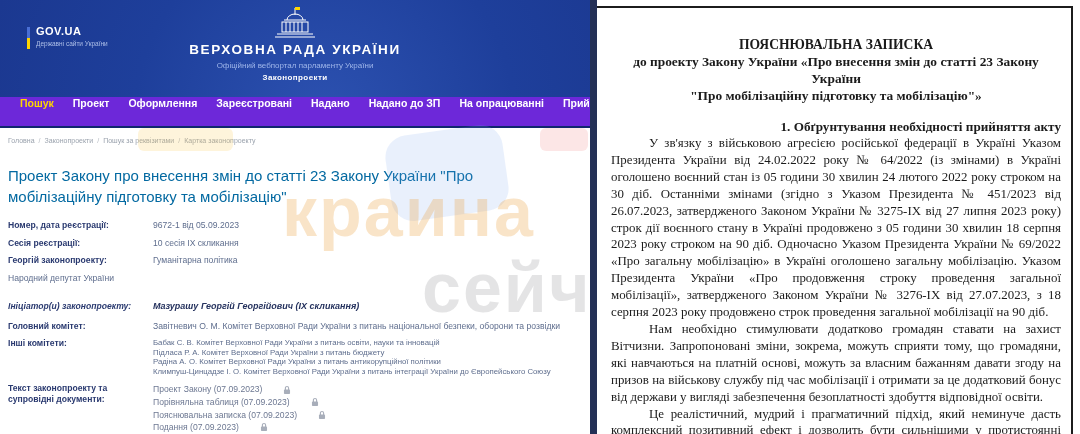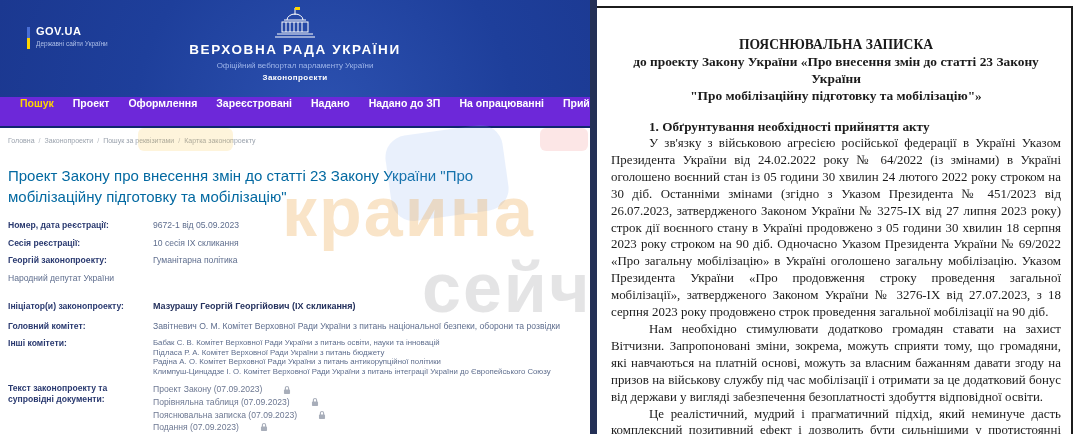--- a/index.html
+++ b/index.html
@@ -58,21 +58,21 @@
 
   
   .right-panel { position:absolute; left:590px; top:0; width:490px; height:434px; background:#fff; }
   .page-stripe { position:absolute; left:0; top:0; width:7px; height:434px; background:#243056; }
   .doc-page { position:absolute; left:7px; top:6px; width:476px; height:428px;
     border-top:2px solid #1c1c1c; border-right:2px solid #1c1c1c;
     padding:28px 10px 0 14px; background:#fff;
     font-family:"Liberation Serif", serif; color:#1b1b1b; }
   .doc-title { text-align:center; font-weight:bold; font-size:13.6px; line-height:17px; }
   .doc-subtitle { text-align:center; font-weight:bold; font-size:13.4px; line-height:17px; }
-  .doc-heading { margin-top:14px; font-weight:bold; font-size:13.2px; line-height:17px; text-indent:38px; }
+  .doc-heading { margin-top:14px; font-weight:bold; font-size:13.2px; line-height:17px; text-indent:38px;text-align:right; }
   .doc-para { font-size:12.9px; line-height:16.9px; text-align:justify; text-indent:38px; }
 </style>
 </head>
 <body>
 
 <div class="stage">
 
   <section class="left-panel">
 
     <header class="site-header">
@@ -139,21 +139,21 @@
         <div class="flabel">Сесія реєстрації:</div>
         <div class="fvalue">10 сесія IX скликання</div>
       </div>
       <div class="frow">
         <div class="flabel">Георгій законопроекту:</div>
         <div class="fvalue">Гуманітарна політика</div>
       </div>
       <div class="frow">
         <div class="fvalue">Народний депутат України</div>
       </div>
-      <div class="frow" style="margin-top:18px;">
+      <div class="frow" style="margin-top:18px;font-style:italic;">
         <div class="flabel">Ініціатор(и) законопроекту:</div>
         <div class="fvalue bold">Мазурашу Георгій Георгійович (IX скликання)</div>
       </div>
       <div class="frow" style="margin-top:9px;">
         <div class="flabel">Головний комітет:</div>
         <div class="fvalue">Завітневич О. М. Комітет Верховної Ради України з питань національної безпеки, оборони та розвідки</div>
       </div>
       <div class="frow">
         <div class="flabel">Інші комітети:</div>
         <div class="fvalue small">

